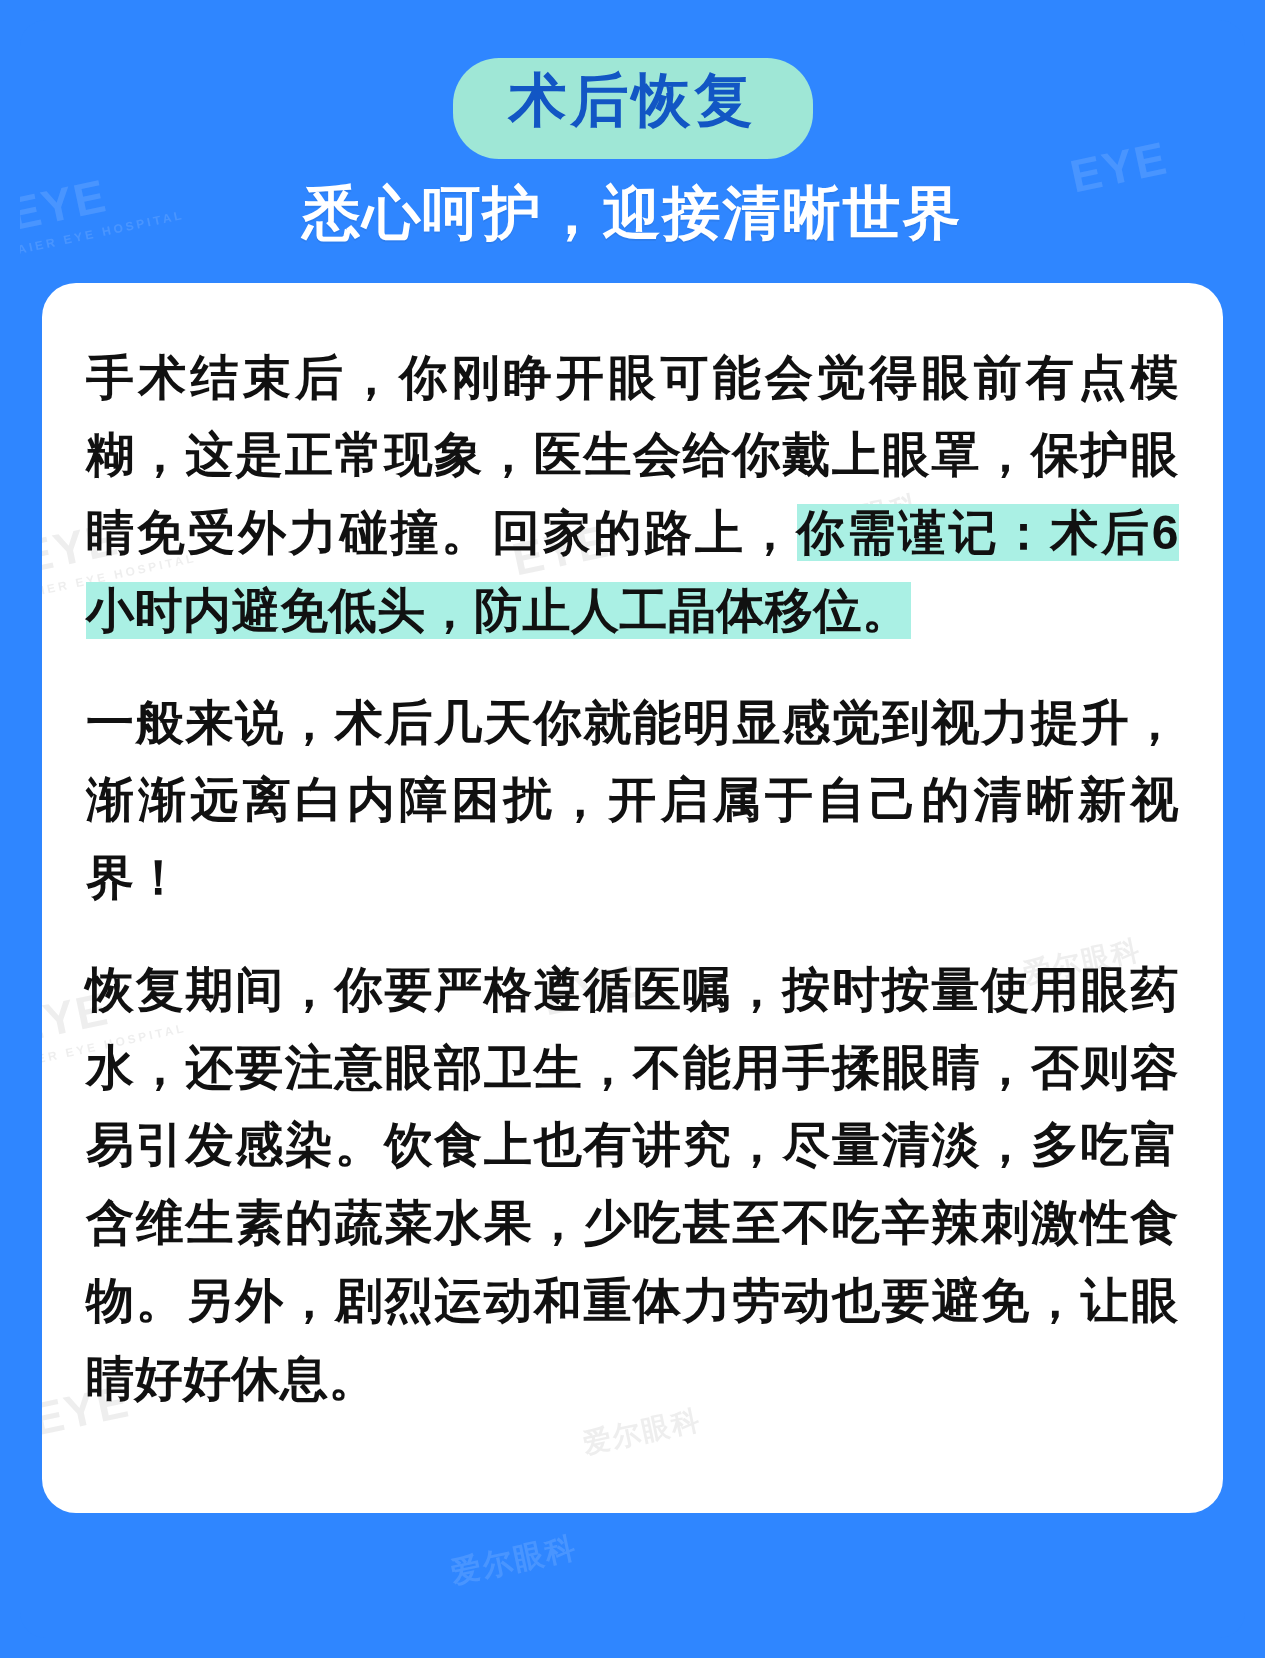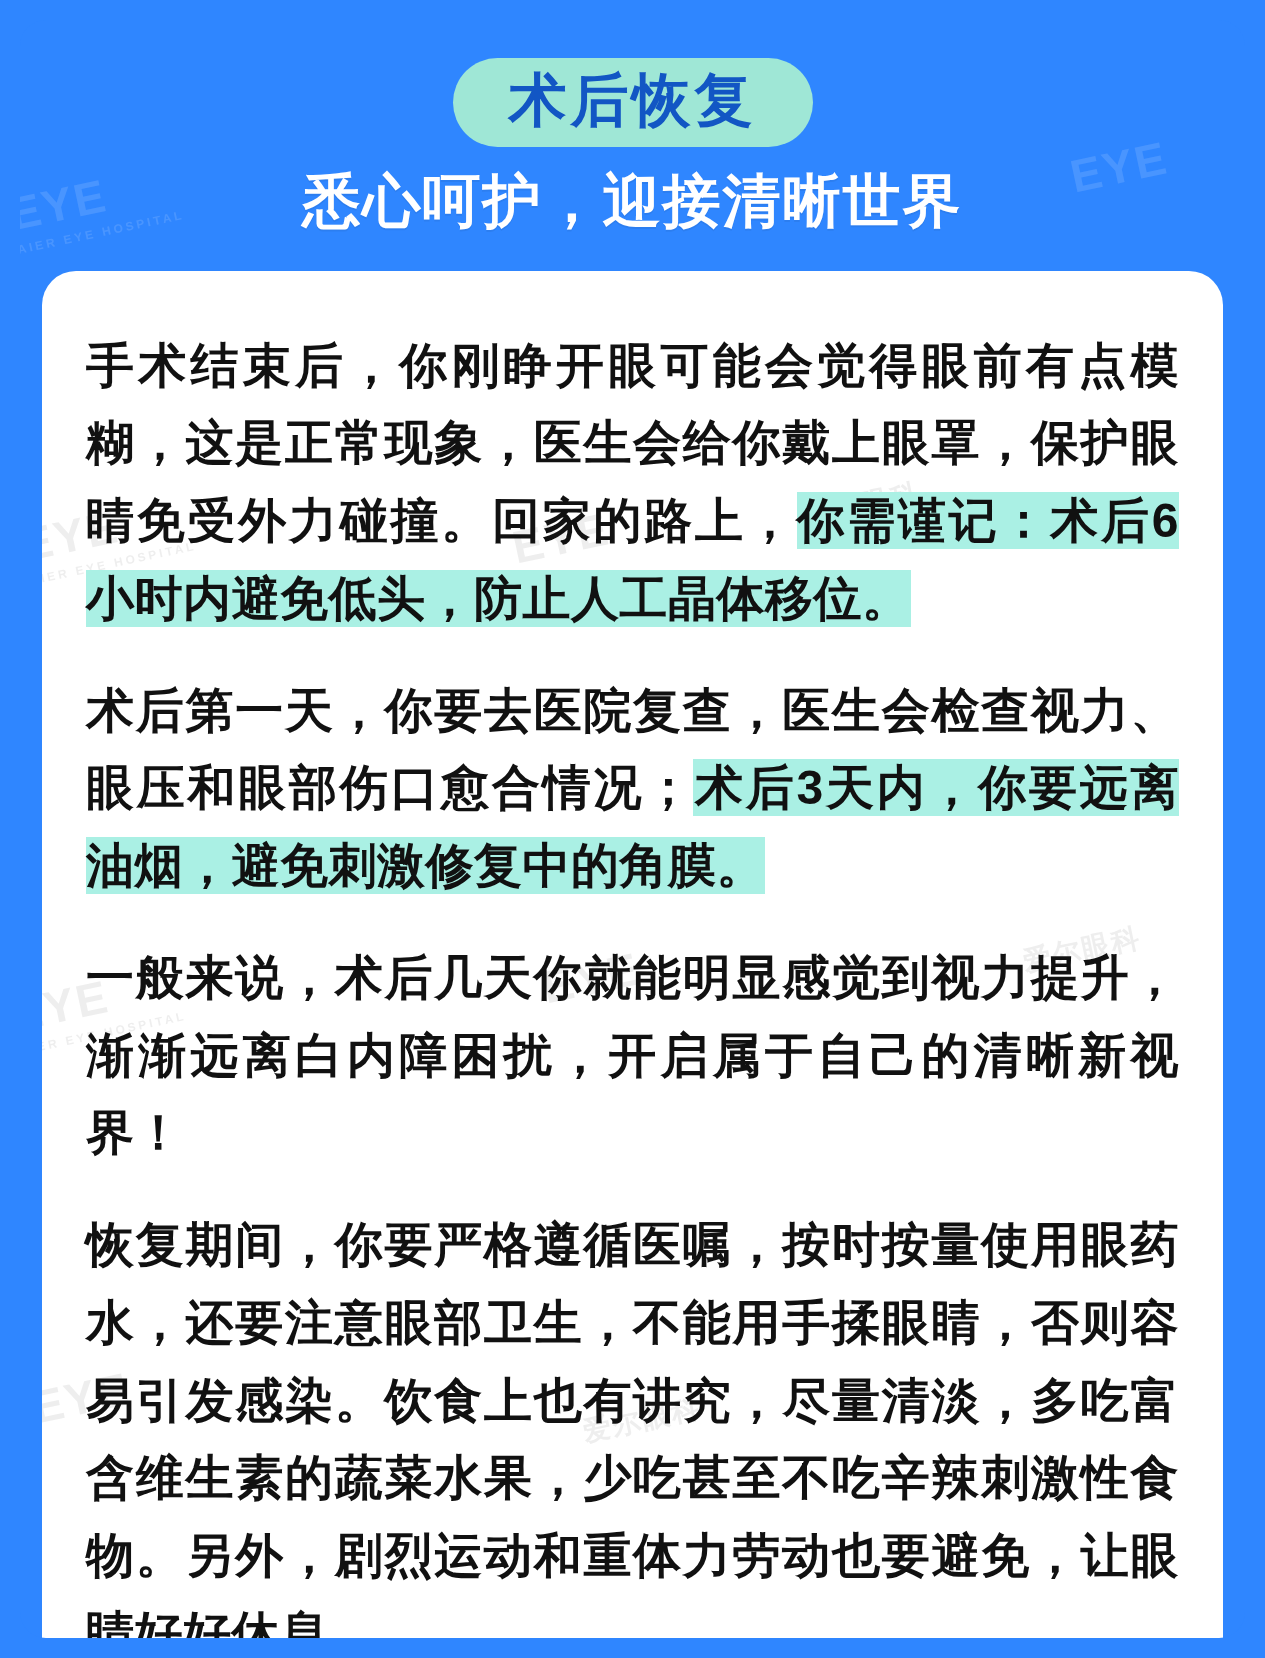--- a/index.html
+++ b/index.html
@@ -52,21 +52,21 @@
     padding-top: 38px;
     text-align: center;
   }
   .badge {
     display: inline-block;
     background: #9fe7d6;
     color: #1256c4;
     font-size: 58px;
     font-weight: 800;
     letter-spacing: 4px;
-    padding: 12px 56px 16px;
+    padding: 12px 56px 28px;
     border-radius: 46px;
     line-height: 1.05;
   }
   .subtitle {
     margin-top: 22px;
     color: #ffffff;
     font-size: 58px;
     font-weight: 800;
     letter-spacing: 2px;
     line-height: 1.1;
@@ -158,19 +158,18 @@
         </div>
         <div class="wm dark" style="left:-10px; top:1100px;">
           <span class="wm-main">EYE</span>
         </div>
         <div class="wm dark" style="left:540px; top:1130px;">
           <span class="wm-main" style="font-size:28px">爱尔眼科</span>
         </div>
       </div>
 
       <div class="para" id="para-0"><span>手术结束后，你刚睁开眼可能会觉得眼前有点模糊，这是正常现象，医生会给你戴上眼罩，保护眼睛免受外力碰撞。回家的路上，</span><span class="hl">你需谨记：术后6小时内避免低头，防止人工晶体移位。</span></div>
-      <div class="para" id="para-1"><span>术后第一天，你要去医院复查，医生会检查视力、眼压和眼部伤口愈合情况；</span><span class="hl">术后3天内，你要远离油烟，避免刺激修复中的角膜。</span></div>
       <div class="para" id="para-3"><span>一般来说，术后几天你就能明显感觉到视力提升，渐渐远离白内障困扰，开启属于自己的清晰新视界！</span></div>
       <div class="para" id="para-2"><span>恢复期间，你要严格遵循医嘱，按时按量使用眼药水，还要注意眼部卫生，不能用手揉眼睛，否则容易引发感染。饮食上也有讲究，尽量清淡，多吃富含维生素的蔬菜水果，少吃甚至不吃辛辣刺激性食物。另外，剧烈运动和重体力劳动也要避免，让眼睛好好休息。</span></div>
     </div>
 
   </div>
 </div>
 
 </body></html>

